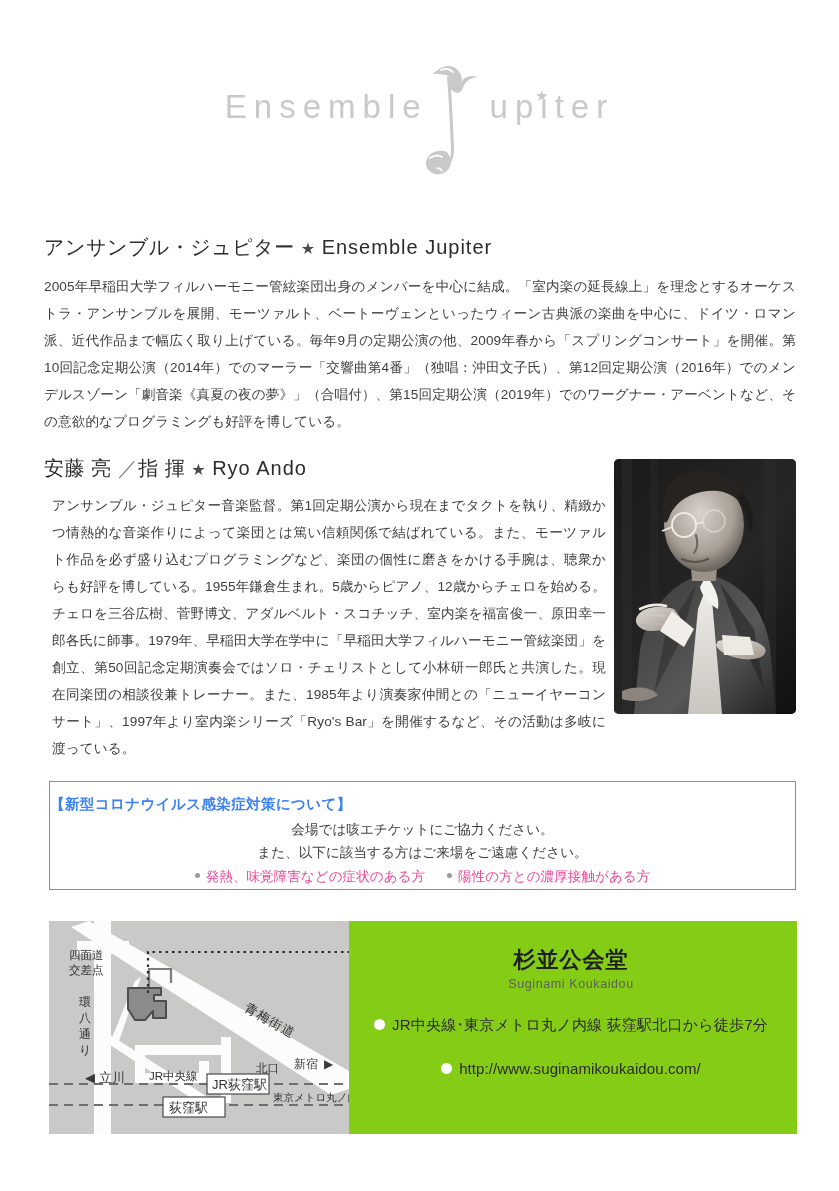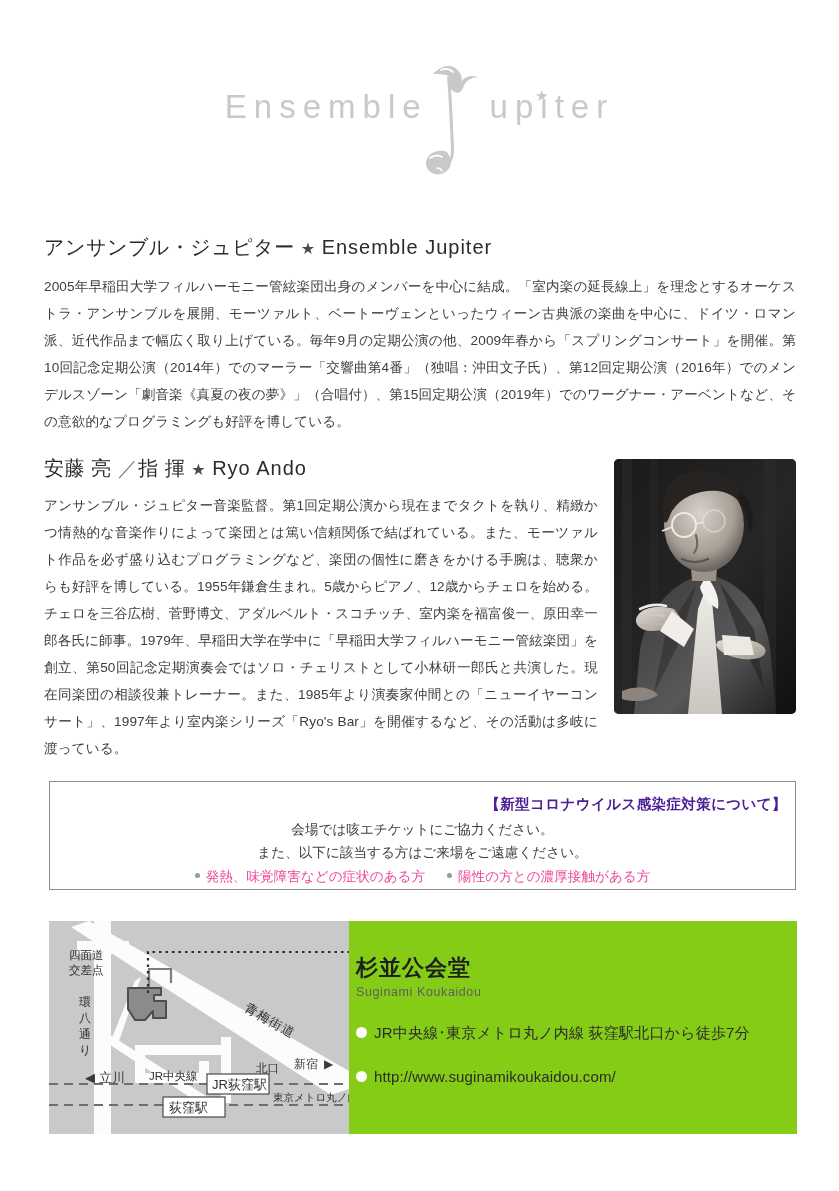--- a/index.html
+++ b/index.html
@@ -78,21 +78,21 @@
     text-align: justify;
     text-justify: inter-character;
     letter-spacing: 0.1px;
   }
   #para-ensemble {
     left: 44px;
     top: 273px;
     width: 752px;
   }
   #para-ando {
-    left: 44px;
+    left: 52px;
     top: 492px;
     width: 554px;
   }
 
   
   .photo-frame {
     position: absolute;
     left: 614px;
     top: 459px;
     width: 182px;
@@ -111,24 +111,24 @@
     width: 747px;
     height: 109px;
     border: 1px solid #8d8d8d;
     box-sizing: border-box;
     background: #ffffff;
   }
   .covid-title {
     position: absolute;
     left: 0; right: 8px;
     top: 13px;
-    text-align: right;
+    text-align: left;
     font-size: 14.5px;
     font-weight: bold;
-    color: #4c1d95;
+    color: #3b82f6;
     letter-spacing: 0.4px;
   }
   .covid-line {
     position: absolute;
     left: 0; right: 0;
     text-align: center;
     font-size: 13.6px;
     color: #3d3d3d;
   }
   #covid-l1 { top: 39px; }
@@ -162,22 +162,23 @@
     background: #84cc16;
   }
   .map-svg {
     position: absolute;
     left: 0;
     top: 0;
   }
   .venue-info {
     position: absolute;
     left: 307px;
-    top: 34px;
+    top: 26px;
     width: 430px;
+    text-align: center;
   }
   .venue-name {
     font-size: 22px;
     font-weight: bold;
     color: #1f1f1f;
     letter-spacing: 1px;
     line-height: 1.15;
   }
   .venue-romaji {
     font-size: 12.5px;

